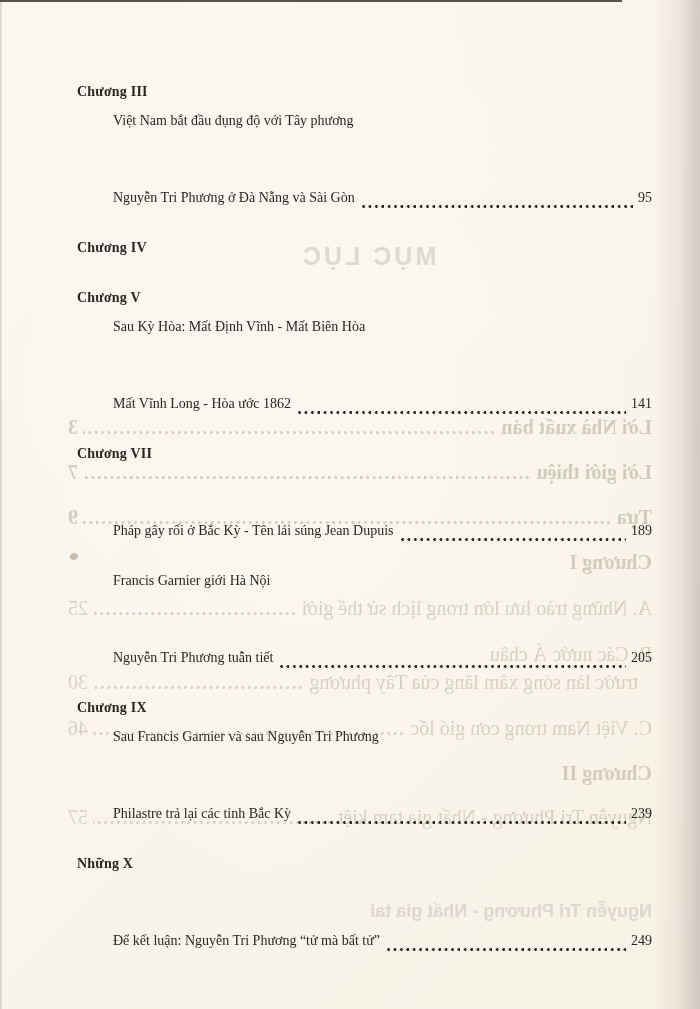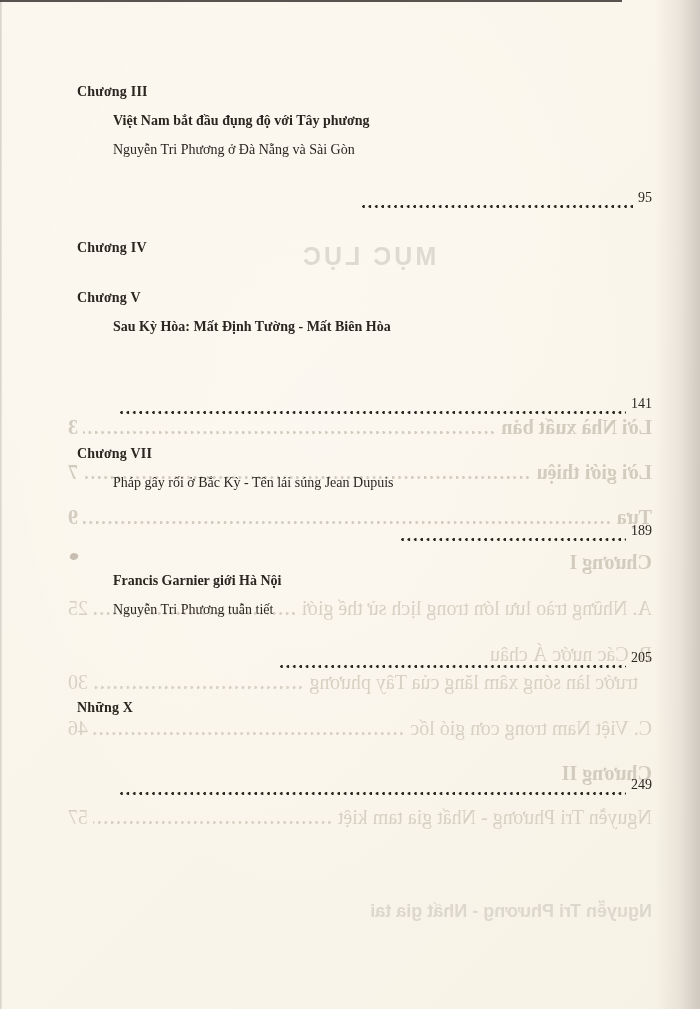--- a/index.html
+++ b/index.html
@@ -48,22 +48,22 @@
     flex:1 1 auto;min-width:14px;align-self:flex-end;height:5px;
     margin:0 5px 3px 7px;
     background-image:radial-gradient(circle at 1.6px 2.5px, currentColor 1.25px, transparent 1.6px);
     background-size:6.4px 5px;background-repeat:repeat-x;
   }
 
   
   .toc{position:absolute;top:77px;left:77px;right:48px;z-index:2;font-size:14px;line-height:29px;}
   .chapter{margin-bottom:21px;}
   .ch-head{font-weight:bold;letter-spacing:.2px;}
-  .ch-line{padding-left:36px;white-space:nowrap;font-weight:bold;}
-  .ch-entry{display:flex;align-items:flex-start;padding-left:36px;}
+  .ch-line{padding-left:36px;white-space:nowrap;}
+  .ch-entry{display:flex;align-items:flex-end;padding-left:36px;}
   .ch-entry .t{white-space:nowrap;}
   .pg{white-space:nowrap;margin-top:48px;}
 </style>
 </head>
 <body>
 
 <div class="page">
 
   <div class="edge-top"></div>
   <div class="edge-left"></div>
@@ -132,22 +132,23 @@
         <span class="pg">95</span>
       </div>
     </div>
 
     <div class="chapter">
       <div class="ch-head">Chương IV</div>
     </div>
 
     <div class="chapter">
       <div class="ch-head">Chương V</div>
-      <div class="ch-line">Sau Kỳ Hòa: Mất Định Tường - Mất Biên Hòa</div>
+      <div class="ch-line">Sau Kỳ Hòa: Mất Định Vĩnh - Mất Biên Hòa</div>
       <div class="ch-entry">
+        <span class="t">Mất Vĩnh Long - Hòa ước 1862</span>
         <span class="dots"></span>
         <span class="pg">141</span>
       </div>
     </div>
 
 
     <div class="chapter">
       <div class="ch-head">Chương VII</div>
       <div class="ch-entry">
         <span class="t">Pháp gây rối ở Bắc Kỳ - Tên lái súng Jean Dupuis</span>
@@ -158,23 +159,33 @@
 
     <div class="chapter">
       <div class="ch-line">Francis Garnier giới Hà Nội</div>
       <div class="ch-entry">
         <span class="t">Nguyễn Tri Phương tuẫn tiết</span>
         <span class="dots"></span>
         <span class="pg">205</span>
       </div>
     </div>
 
+    <div class="chapter">
+      <div class="ch-head">Chương IX</div>
+      <div class="ch-line">Sau Francis Garnier và sau Nguyễn Tri Phương</div>
+      <div class="ch-entry">
+        <span class="t">Philastre trả lại các tỉnh Bắc Kỳ</span>
+        <span class="dots"></span>
+        <span class="pg">239</span>
+      </div>
+    </div>
 
     <div class="chapter">
       <div class="ch-head">Những X</div>
       <div class="ch-entry">
+        <span class="t">Để kết luận: Nguyễn Tri Phương “tử mà bất tử”</span>
         <span class="dots"></span>
         <span class="pg">249</span>
       </div>
     </div>
 
   </div>
 </div>
 
 </body></html>

